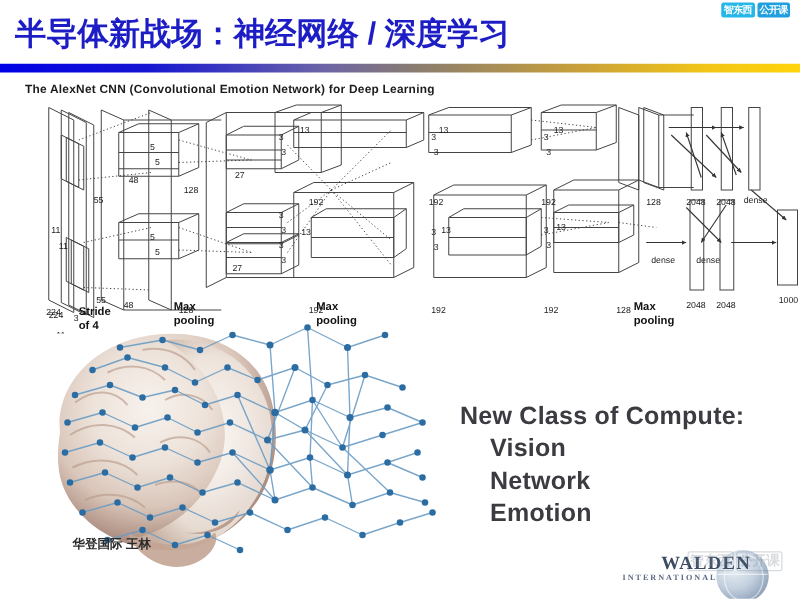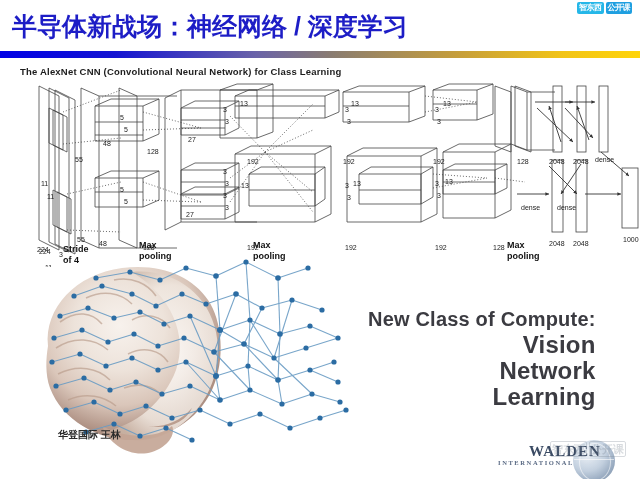--- a/index.html
+++ b/index.html
@@ -26,23 +26,23 @@
 
   
   #cnn-diagram{position:absolute;left:0px;top:82px;width:640px;height:185px;margin-left:25px;}
   #cnn-diagram svg{display:block;}
 
   
   #brain-figure{position:absolute;left:40px;top:250px;width:320px;height:220px;}
   #brain-figure svg{display:block;}
 
   
-  #compute-block{position:absolute;left:368px;top:306px;color:#3b3b41;text-align:right;}
+  #compute-block{position:absolute;left:368px;top:320px;color:#3b3b41;}
   #compute-heading{font-size:20px;font-weight:700;line-height:26px;letter-spacing:0.2px;}
-  .compute-item{font-size:24px;font-weight:700;line-height:26px;letter-spacing:0.2px;padding-left:24px;}
+  .compute-item{font-size:20px;font-weight:700;line-height:26px;letter-spacing:0.2px;padding-left:24px;}
 
   
   #presenter{position:absolute;left:58px;top:428px;font-size:10px;font-weight:700;color:#2a2a2a;}
 
   
   #walden-logo{position:absolute;left:495px;top:440px;width:145px;height:36px;}
   #walden-name{position:absolute;left:0;top:3px;font-size:15px;font-weight:700;color:#3a4a63;
     letter-spacing:1px;font-family:"Liberation Serif",serif;margin-left:34px;}
   #walden-sub{position:absolute;left:3px;top:19px;font-size:6.5px;font-weight:700;color:#5a6a84;
     letter-spacing:1.6px;font-family:"Liberation Serif",serif;}
@@ -67,21 +67,21 @@
   <div id="title-area">
     <div id="slide-title">半导体新战场：神经网络 / 深度学习</div>
   </div>
   <div id="title-rule"></div>
 
   <div id="brand-logo">
     <span class="brand-box">智东西</span>
     <span class="brand-box2">公开课</span>
   </div>
 
-  <div id="cnn-caption">The AlexNet CNN (Convolutional Neural Network) for Class Learning</div>
+  <div id="cnn-caption">The AlexNet CNN (Convolutional Emotion Network) for Deep Learning</div>
 
   <div id="cnn-diagram">
   <svg width="640" height="185" viewBox="0 0 640 185" xmlns="http://www.w3.org/2000/svg">
     <g fill="none" stroke="#444" stroke-width="0.8">
 
       <path d="M14 4 L34 14 L34 168 L14 158 Z"></path>
       <path d="M24 6 L44 16 L44 170 L24 160 Z"></path>
       <path d="M30 8 L50 18 L50 172 L30 162 Z"></path>
 
       <path d="M24 26 L38 33 L38 68 L24 61 Z"></path>
@@ -503,21 +503,21 @@
       <circle cx="294" cy="112" r="2.6"></circle>
           <circle cx="300" cy="152" r="2.6"></circle>
     </g>
   </svg>
   </div>
 
   <div id="compute-block">
     <div id="compute-heading">New Class of Compute:</div>
     <div class="compute-item">Vision</div>
     <div class="compute-item">Network</div>
-    <div class="compute-item">Learning</div>
+    <div class="compute-item">Emotion</div>
   </div>
 
   <div id="presenter">华登国际 王林</div>
 
   <div id="walden-logo">
     <div id="walden-globe"></div>
     <div id="walden-name">WALDEN</div>
     <div id="walden-sub">INTERNATIONAL</div>
   </div>
 

